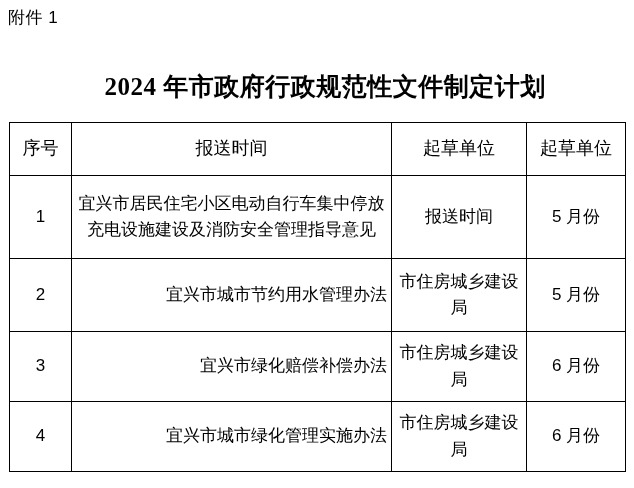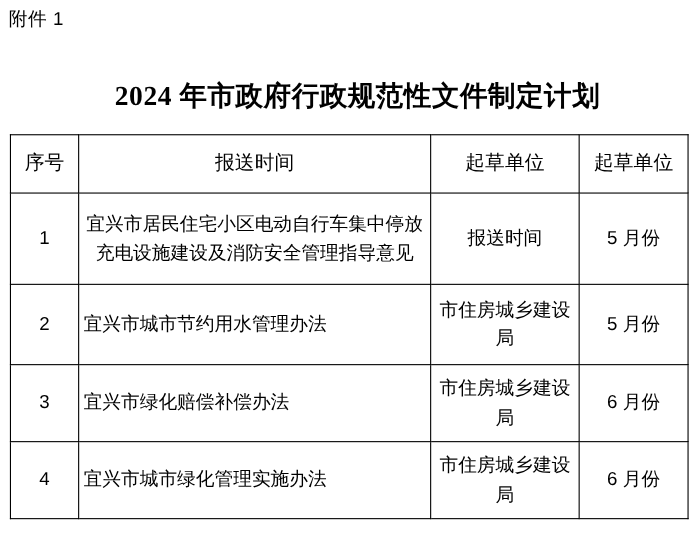--- a/index.html
+++ b/index.html
@@ -72,21 +72,21 @@
   col.c-unit  { width: 135px; }
   col.c-time  { width: 99px; }
 
   td.cell-no { font-size: 17px; }
   td.cell-name {
     text-align: left;
     padding-left: 14px;
     padding-right: 10px;
   }
   td.cell-name.centered {
-    text-align: left;
+    text-align: right;
     padding-left: 4px;
   }
   tr.row-1 td { height: 74px; }
   tr.row-2 td { height: 64px; }
   tr.row-3 td { height: 61px; }
   tr.row-4 td { height: 61px; }
 </style>
 </head>
 <body>
 

